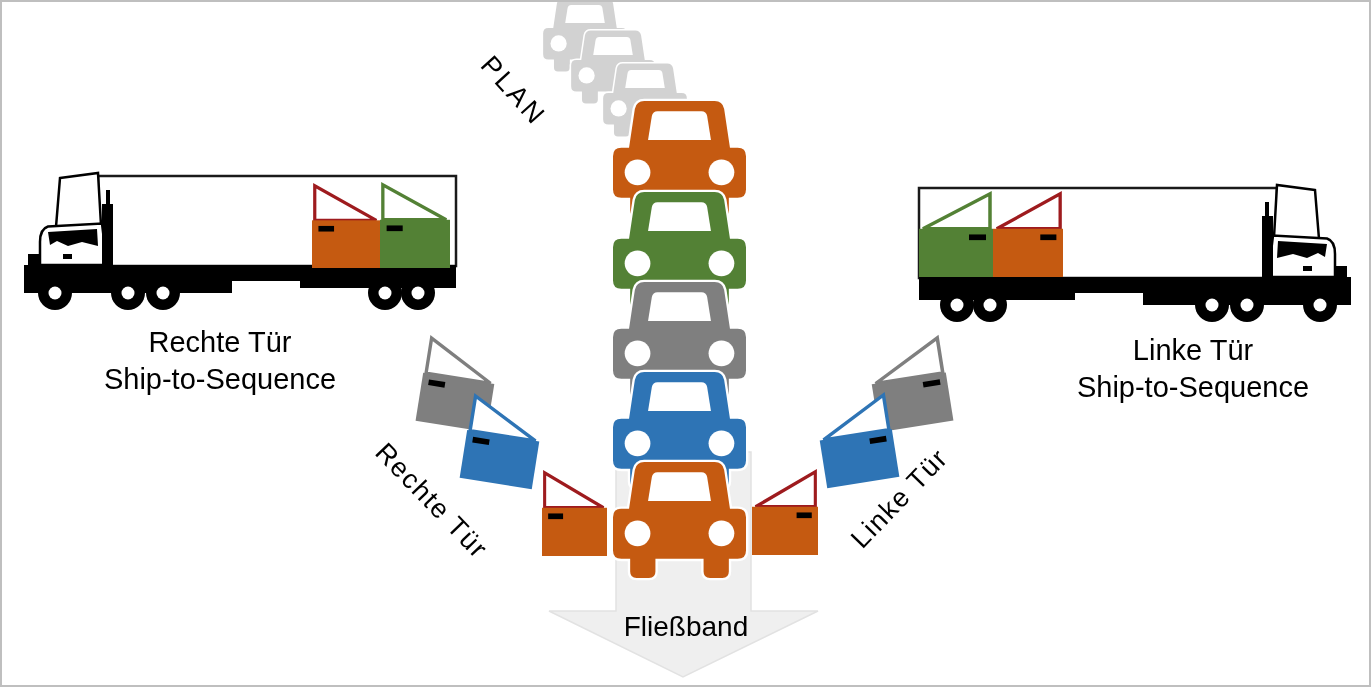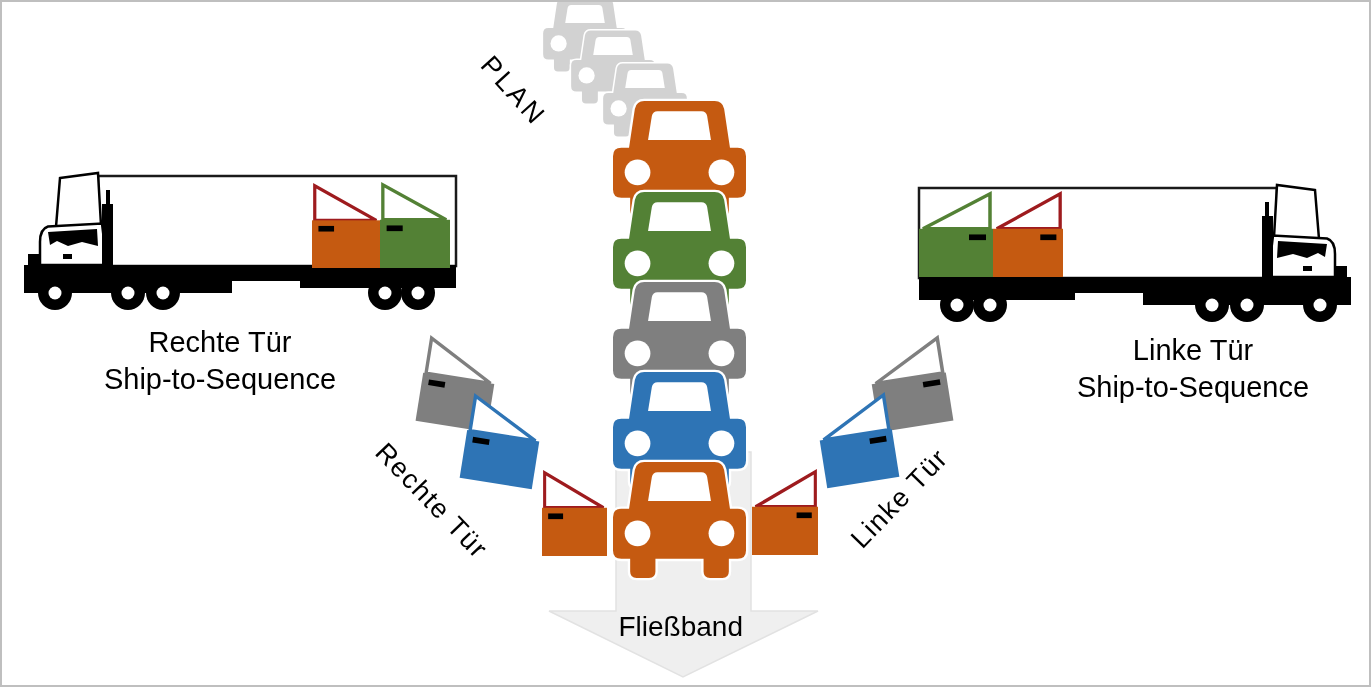--- a/index.html
+++ b/index.html
@@ -14,21 +14,21 @@
     font-size:29px;line-height:37px;z-index:12;
   }
   .rot-label{
     position:absolute;color:#000;font-size:27px;white-space:nowrap;
     letter-spacing:1.5px;z-index:12;
   }
   #plan-label{left:497px;top:50px;transform:rotate(48deg);transform-origin:left top;letter-spacing:3px;}
   #left-doors-label{left:391px;top:437px;transform:rotate(46deg);transform-origin:left top;}
   #right-doors-label{left:845px;top:533px;transform:rotate(-46deg);transform-origin:left top;}
   #conveyor-label{
-    position:absolute;left:577px;top:611px;width:166px;text-align:right;
+    position:absolute;left:603px;top:611px;width:166px;text-align:center;
     font-size:28px;color:#000;z-index:30;
   }
   .truck{position:absolute;width:450px;height:148px;z-index:4;}
   .door{position:absolute;z-index:8;}
   .car{position:absolute;}
   svg{display:block;width:100%;height:100%;overflow:visible;}
 </style>
 </head>
 <body>
 

